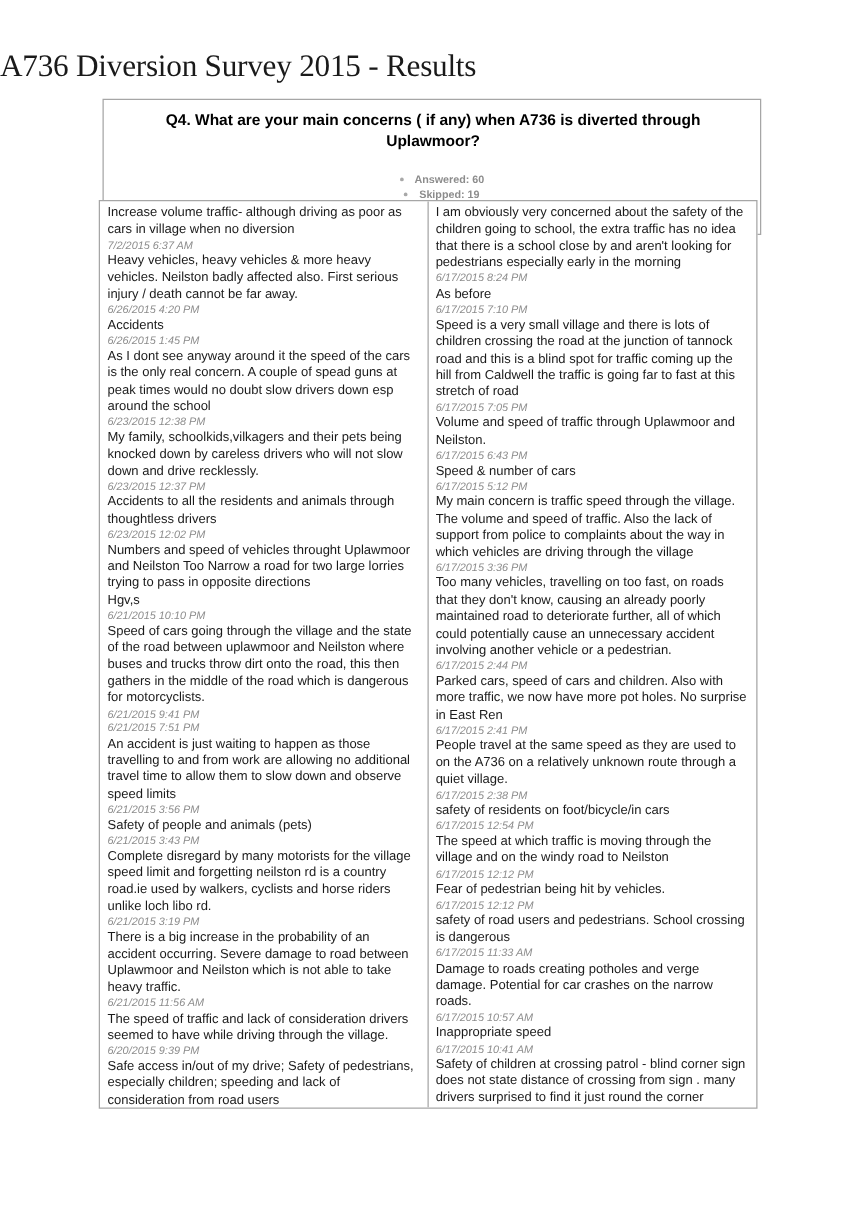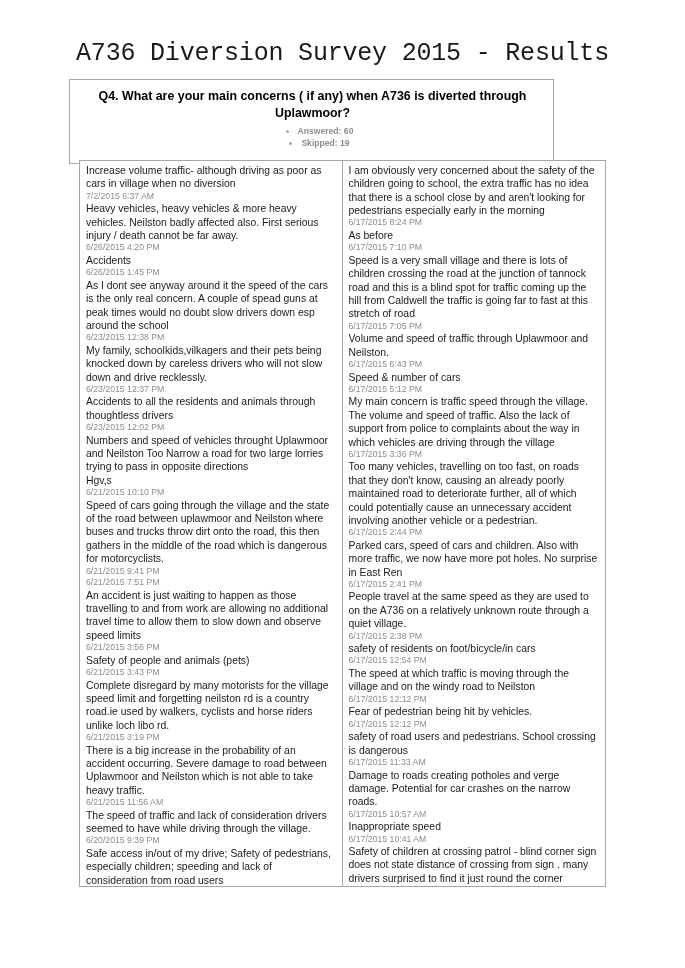--- a/index.html
+++ b/index.html
@@ -14,52 +14,51 @@
     color: #000000;
     overflow: hidden;
   }
   .page {
     position: relative;
     width: 685px;
     height: 968px;
     box-sizing: border-box;
   }
   .page-title {
-    text-align: center;
-    font-family: Liberation Mono, monospace;
+    font-family: Liberation Serif, serif;
     font-weight: 400;
     font-size: 25px;
     letter-spacing: -0.2px;
     color: #1a1a1a;
     margin: 0;
     padding-top: 38px;
     line-height: 1.25;
   }
   .question-box {
     position: absolute;
-    left: 69px;
+    left: 82px;
     top: 79px;
-    width: 485px;
+    width: 527px;
     box-sizing: border-box;
     border: 1px solid #a6a6a6;
     background: #ffffff;
     padding: 8px 14px 9px 16px;
   }
   .question-title {
     text-align: center;
     font-family: "Liberation Sans", sans-serif;
     font-weight: bold;
     font-size: 12.4px;
     line-height: 1.33;
     color: #000000;
     margin: 0 0 4px 0;
   }
   .stats-list {
     list-style: none;
-    margin: 4px;
+    margin: 16px;
     padding: 0;
     text-align: center;
   }
   .stats-list li {
     position: relative;
     display: block;
     font-size: 8.6px;
     font-weight: bold;
     color: #8c8c8c;
     line-height: 1.45;
@@ -104,20 +103,21 @@
     line-height: 1.285;
     color: #1a1a1a;
     margin: 0;
     word-wrap: break-word;
   }
   .entry-date {
     font-size: 8.7px;
     line-height: 1.33;
     color: #8c8c8c;
     margin: 0;
+    font-style: italic;
   }
 </style>
 </head>
 <body>
 
 <div class="page">
 
   <h1 class="page-title">A736 Diversion Survey 2015 - Results</h1>
 
   <div class="question-box">

